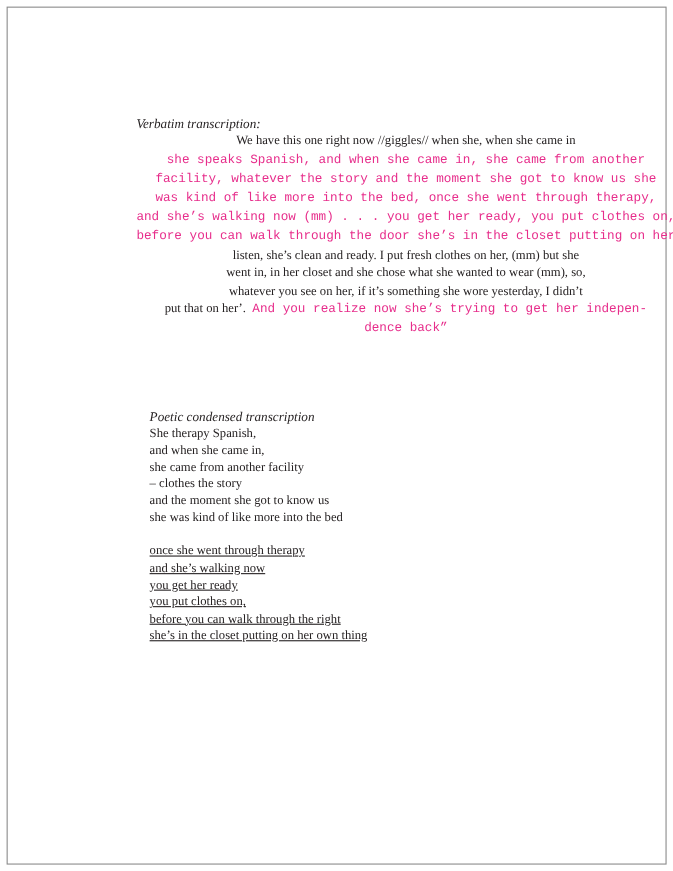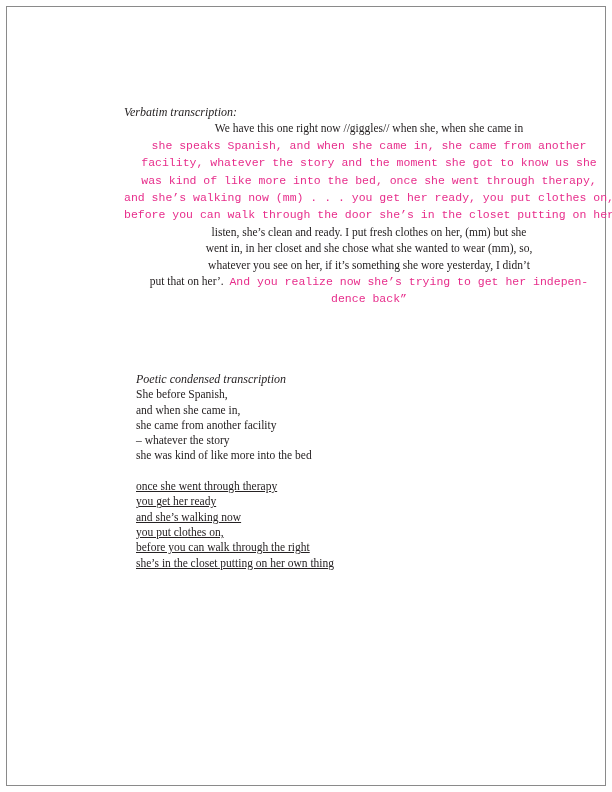--- a/index.html
+++ b/index.html
@@ -78,29 +78,30 @@
         <div class="t-line"><span class="seg-ink">whatever you see on her, if it’s something she wore yesterday, I didn’t</span></div>
         <div class="t-line"><span class="seg-ink">put that on her’.  </span><span class="seg-highlight">And you realize now she’s trying to get her indepen-</span></div>
         <div class="t-line"><span class="seg-highlight">dence back”</span></div>
       </div>
   </section>
 
   <section class="poetic-section">
     <h2 class="section-heading">Poetic condensed transcription</h2>
     <div id="poetic-stanzas">
         <div class="stanza">
-          <div class="p-line">She before Spanish,</div>
+          <div class="p-line">She therapy Spanish,</div>
           <div class="p-line">and when she came in,</div>
           <div class="p-line">she came from another facility</div>
-          <div class="p-line">– whatever the story</div>
+          <div class="p-line">– clothes the story</div>
+          <div class="p-line">and the moment she got to know us</div>
           <div class="p-line">she was kind of like more into the bed</div>
         </div>
         <div class="stanza">
           <div class="p-line">once she went through therapy</div>
+          <div class="p-line">and she’s walking now</div>
           <div class="p-line">you get her ready</div>
-          <div class="p-line">and she’s walking now</div>
           <div class="p-line">you put clothes on,</div>
           <div class="p-line">before you can walk through the right</div>
           <div class="p-line">she’s in the closet putting on her own thing</div>
         </div>
       </div>
   </section>
 </div>
 
 </body></html>

